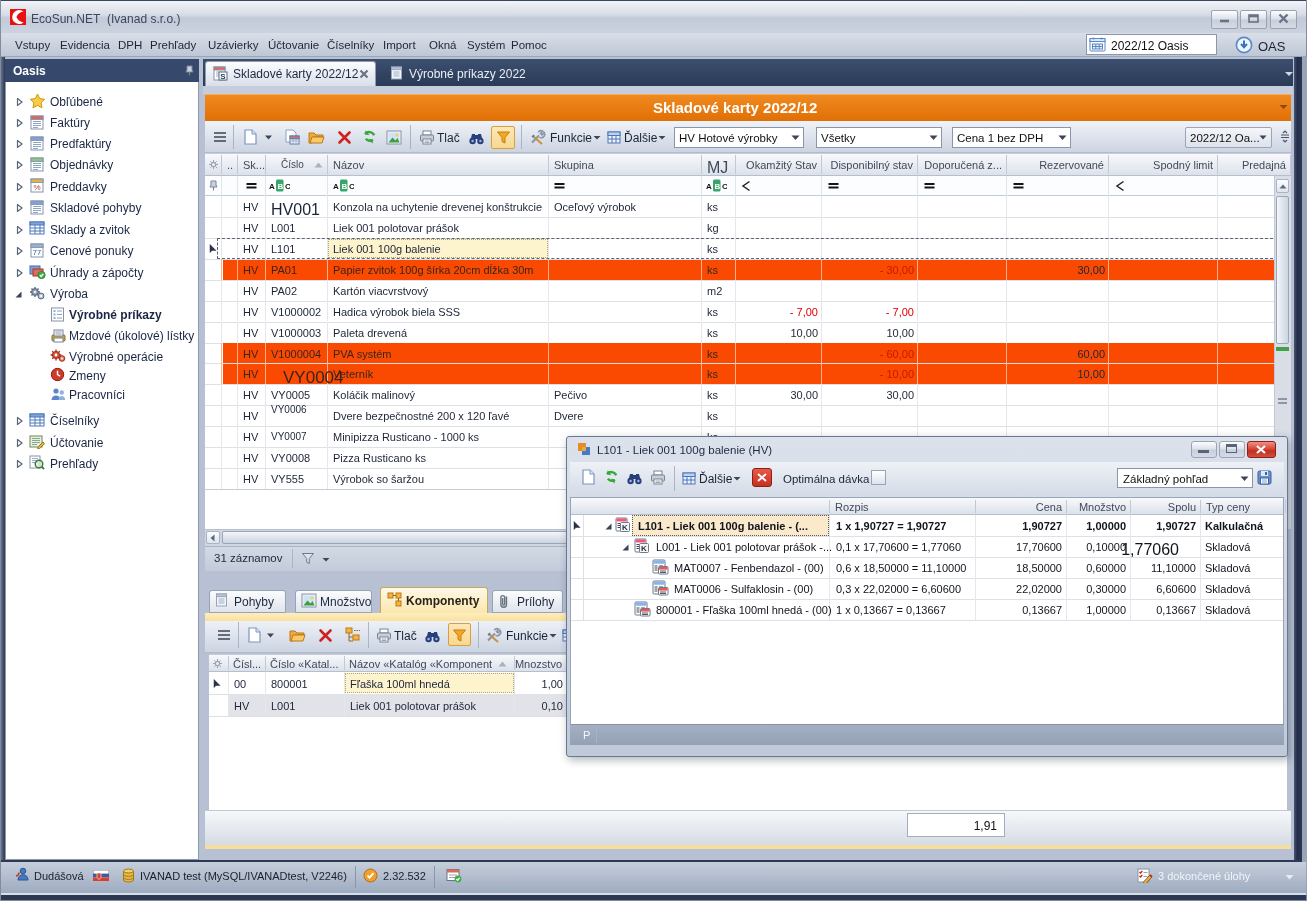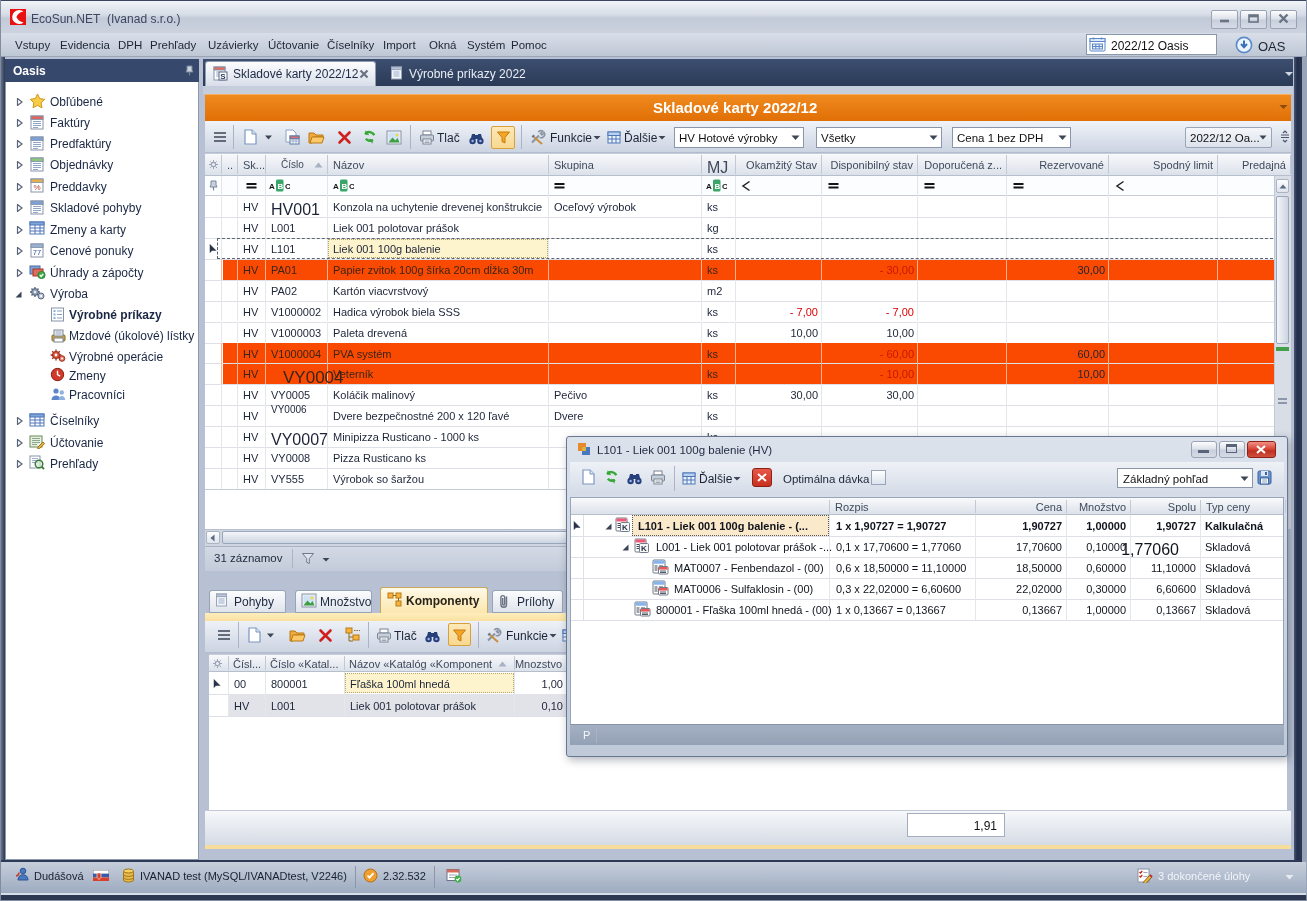--- a/index.html
+++ b/index.html
@@ -162,21 +162,21 @@
       <path d="M1.5 0.5 6 4 1.5 7.5z" fill="none" stroke="#5a6578" stroke-width="1.2"></path>
     </svg>
   </div>
 <div class="a" style="left:29px;top:221px">
     <svg width="16" height="14" viewBox="0 0 16 14">
       <rect x="1" y="1" width="14" height="12" fill="#fff" stroke="#4f76b8"></rect>
       <rect x="1" y="1" width="14" height="3" fill="#7ea6dc" stroke="#4f76b8"></rect>
       <path d="M1 7h14M1 10h14M6 4v9M11 4v9" stroke="#4f76b8"></path>
     </svg>
   </div>
-<div class="a t" style="left:50px;top:223.5px;font-size:12px;color:#1a2744">Zmeny a karty</div>
+<div class="a t" style="left:50px;top:223.5px;font-size:12px;color:#1a2744">Sklady a zvitok</div>
 <div class="a" style="left:16px;top:247.0px">
     <svg width="8" height="8" viewBox="0 0 8 8">
       <path d="M1.5 0.5 6 4 1.5 7.5z" fill="none" stroke="#5a6578" stroke-width="1.2"></path>
     </svg>
   </div>
 <div class="a" style="left:29px;top:242.5px">
     <svg width="16" height="15" viewBox="0 0 16 15">
       <rect x="2" y="1" width="12" height="13" fill="#fff" stroke="#8694aa"></rect>
       <rect x="2" y="1" width="12" height="3.4" fill="#9ab2d4" stroke="#8694aa"></rect>
       <text x="8" y="12" font-size="7.5" text-anchor="middle" fill="#3858a0" font-family="Liberation Sans">77</text>
@@ -813,21 +813,21 @@
 <div class="a" style="left:548px;top:426.2px;width:1px;height:20.9px;background:#e4e7ec"></div>
 <div class="a" style="left:701px;top:426.2px;width:1px;height:20.9px;background:#e4e7ec"></div>
 <div class="a" style="left:735px;top:426.2px;width:1px;height:20.9px;background:#e4e7ec"></div>
 <div class="a" style="left:821px;top:426.2px;width:1px;height:20.9px;background:#e4e7ec"></div>
 <div class="a" style="left:917px;top:426.2px;width:1px;height:20.9px;background:#e4e7ec"></div>
 <div class="a" style="left:1006px;top:426.2px;width:1px;height:20.9px;background:#e4e7ec"></div>
 <div class="a" style="left:1108px;top:426.2px;width:1px;height:20.9px;background:#e4e7ec"></div>
 <div class="a" style="left:1217px;top:426.2px;width:1px;height:20.9px;background:#e4e7ec"></div>
 <div class="a" style="left:205px;top:447.2px;width:1069px;height:1px;background:#dde0e6"></div>
 <div class="a t" style="left:243px;top:432.23px;font-size:11px;color:#1c2438">HV</div>
-<div class="a t" style="left:271px;top:432.23px;font-size:16px;color:#1c2438">VY0007</div>
+<div class="a t" style="left:271px;top:432.23px;font-size:10px;color:#1c2438">VY0007</div>
 <div class="a t" style="left:333px;top:432.23px;font-size:11px;color:#1c2438">Minipizza Rusticano - 1000 ks</div>
 <div class="a t" style="left:707px;top:432.23px;font-size:11px;color:#1c2438">ks</div>
 <div class="a" style="left:221px;top:447.2px;width:1px;height:20.9px;background:#e4e7ec"></div>
 <div class="a" style="left:237px;top:447.2px;width:1px;height:20.9px;background:#e4e7ec"></div>
 <div class="a" style="left:265px;top:447.2px;width:1px;height:20.9px;background:#e4e7ec"></div>
 <div class="a" style="left:327px;top:447.2px;width:1px;height:20.9px;background:#e4e7ec"></div>
 <div class="a" style="left:548px;top:447.2px;width:1px;height:20.9px;background:#e4e7ec"></div>
 <div class="a" style="left:701px;top:447.2px;width:1px;height:20.9px;background:#e4e7ec"></div>
 <div class="a" style="left:735px;top:447.2px;width:1px;height:20.9px;background:#e4e7ec"></div>
 <div class="a" style="left:821px;top:447.2px;width:1px;height:20.9px;background:#e4e7ec"></div>

